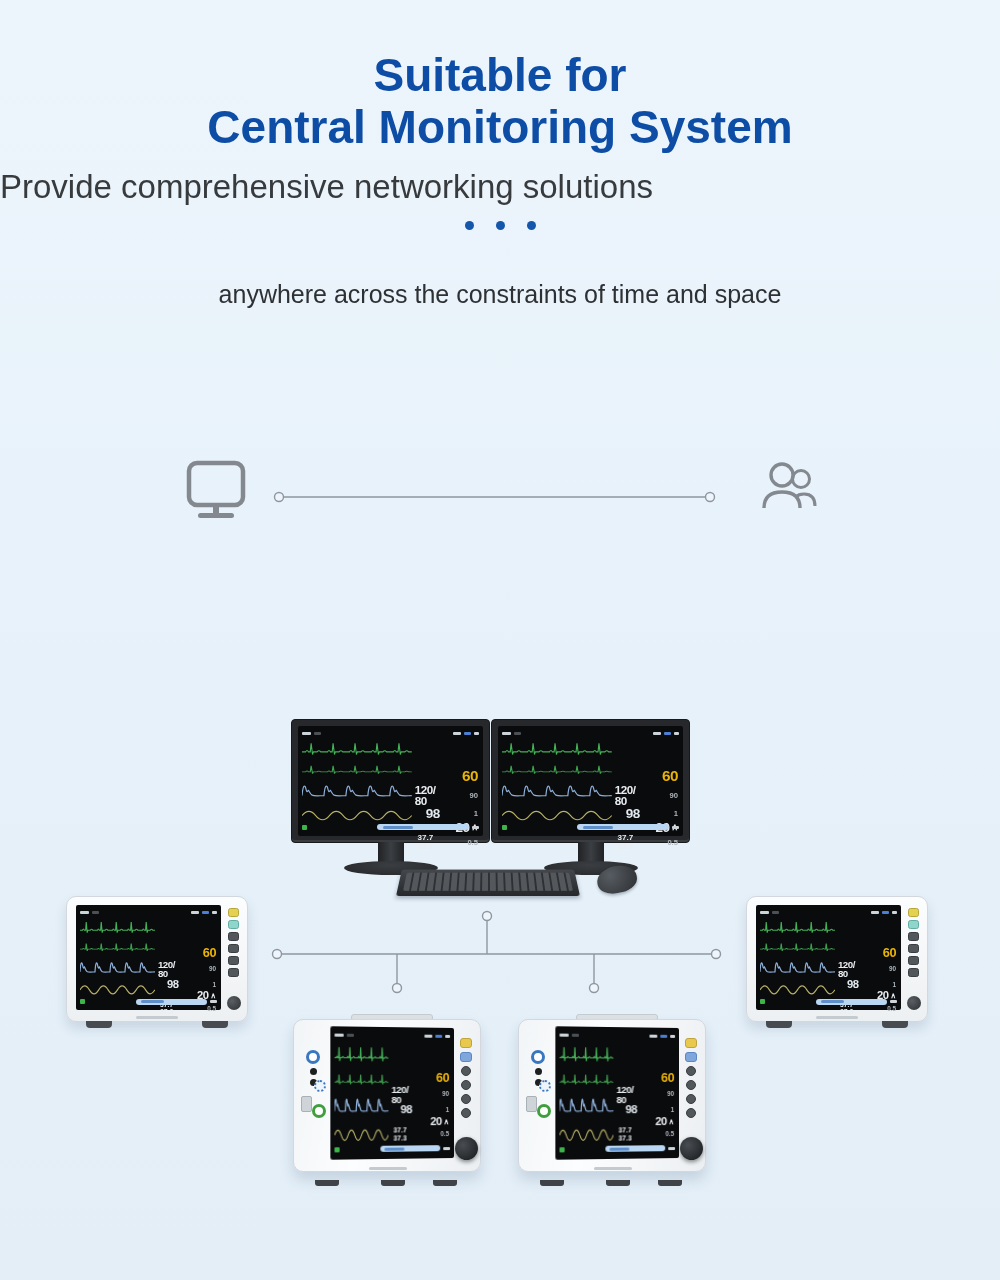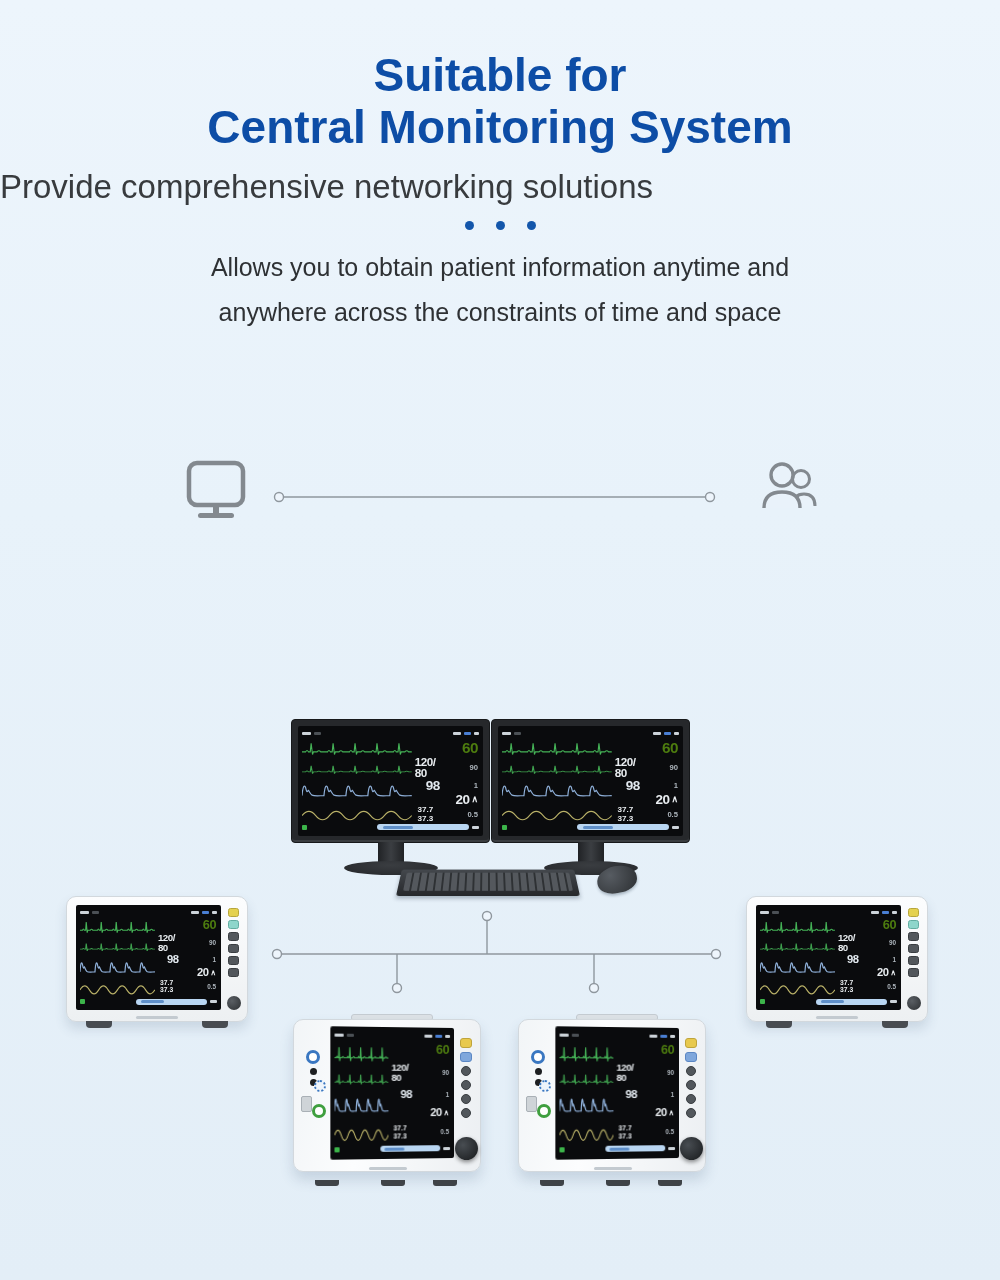--- a/index.html
+++ b/index.html
@@ -9,21 +9,21 @@
     font-family:"Liberation Sans",sans-serif;
   }
   
   .title{position:absolute;left:0;right:0;text-align:center;color:#0d4da6;font-weight:bold;line-height:1;}
   .t1{top:52px;font-size:46px;}
   .t2{top:104px;font-size:46px;}
   .subtitle{position:absolute;top:168px;left:0;right:0;text-align:left;color:#383b3e;font-size:33px;}
   .dots{position:absolute;top:221px;left:0;right:0;display:flex;justify-content:center;gap:22px;}
   .dot{width:9px;height:9px;border-radius:50%;background:#1356ab;}
   .desc{position:absolute;left:0;right:0;text-align:center;color:#2e3134;font-size:25px;}
-  .d1{top:253px;} .d2{top:298px;}
+  .d1{top:253px;} .d2{top:280px;}
   
   svg.net{position:absolute;left:0;top:0;pointer-events:none;}
   .net line{stroke:#8f979e;stroke-width:1.4;}
   .net circle{fill:#eef5fc;stroke:#8f979e;stroke-width:1.4;}
   
   .gicon{position:absolute;}
   .gicon svg{display:block;}
   
   .screen-slot{display:block;}
   .screen{width:100%;height:100%;box-sizing:border-box;display:flex;flex-direction:column;
@@ -36,21 +36,21 @@
   .waves{flex:1.8;display:flex;flex-direction:column;min-width:0;padding-right:3px;}
   .wv{flex:1;width:100%;min-height:0;}
   .wv use{fill:none;}
   .ecg use{stroke:#45b457;}
   .e2{transform:scaleY(.7);opacity:.9;}
   .pleth use{stroke:#8fb0d9;}
   .resp use{stroke:#b9b168;}
   .vals{flex:1;display:flex;flex-direction:column;justify-content:space-between;align-items:flex-end;padding:2px 1px 2px 0;}
   .vrow{display:flex;align-items:center;gap:2px;justify-content:flex-end;}
   .v{font-weight:bold;line-height:1;letter-spacing:-.5px;}
-  .v-hr{color:#4d7c0f;font-size:1.7em;}
+  .v-hr{color:#eab308;font-size:1.7em;margin-top:28px;}
   .v-nibp{color:#e9edf0;font-size:1.3em;}
   .v-spo2{color:#e2e9ef;font-size:1.5em;}
   .v-rr{color:#e9edf0;font-size:1.5em;}
   .vxs{color:#aeb6bd;font-size:.85em;font-weight:bold;line-height:1;margin-left:32px;}
   .varr{color:#e9edf0;font-size:1em;font-weight:bold;line-height:1;}
   .tstack{display:flex;flex-direction:column;align-items:flex-end;gap:1px;}
   .vt{color:#e9edf0;font-size:.9em;font-weight:bold;line-height:1;}
   .sbot{height:11%;min-height:8px;display:flex;align-items:center;gap:3px;}
   .pill{margin-left:auto;width:52%;height:6px;background:#b9d6f2;border-radius:3px;position:relative;}
   .pill::after{content:"";position:absolute;left:7%;top:22%;width:32%;height:56%;background:#5f8fc9;border-radius:2px;}
@@ -132,21 +132,20 @@
 <div class="canvas">
 
   <div class="title t1">Suitable for</div>
   <div class="title t2">Central Monitoring System</div>
   <div class="subtitle">Provide comprehensive networking solutions</div>
   <div class="dots">
     <span class="dot"></span>
     <span class="dot"></span>
     <span class="dot"></span>
   </div>
-  <div class="desc d1">Allows you to obtain patient information anytime and</div>
   <div class="desc d2">anywhere across the constraints of time and space</div>
 
   <svg class="net" width="1000" height="1280" viewBox="0 0 1000 1280">
     <line x1="283" y1="497" x2="706" y2="497"></line>
     <circle cx="279" cy="497" r="4.5"></circle>
     <circle cx="710" cy="497" r="4.5"></circle>
     <line x1="487" y1="921" x2="487" y2="954"></line>
     <line x1="277" y1="954" x2="716" y2="954"></line>
     <line x1="397" y1="954" x2="397" y2="983"></line>
     <line x1="594" y1="954" x2="594" y2="983"></line>

